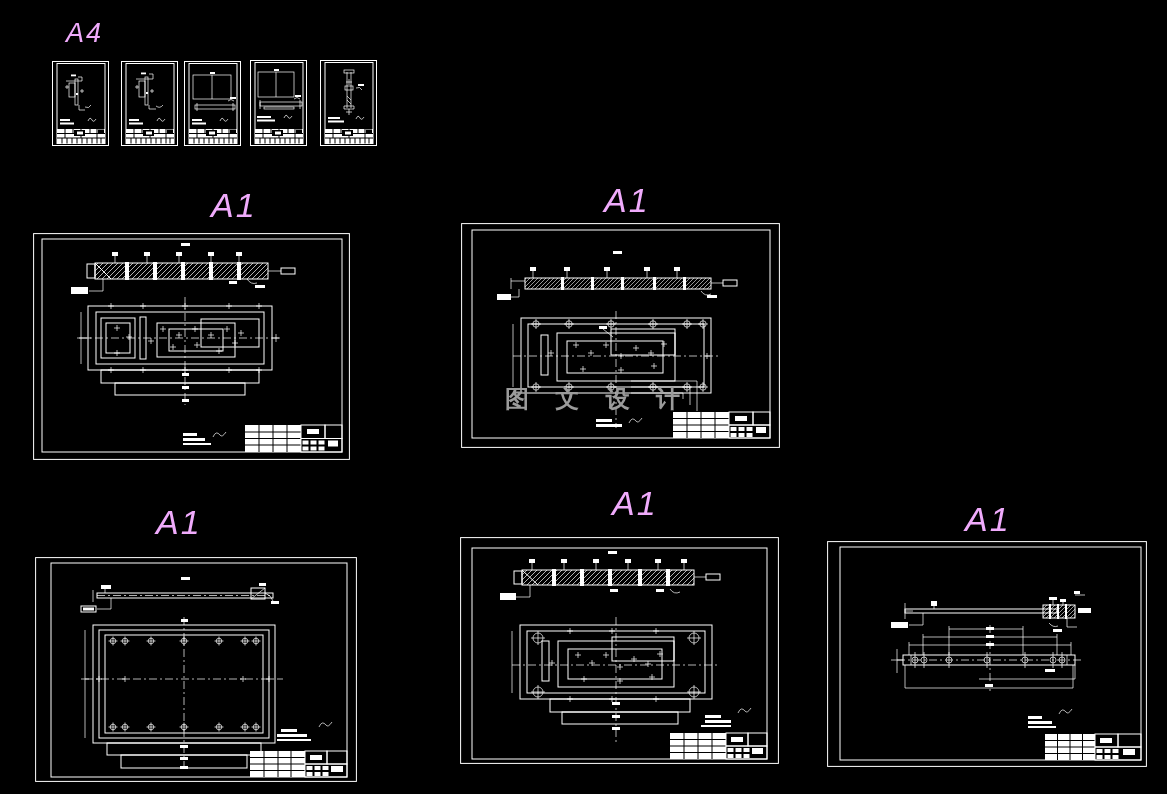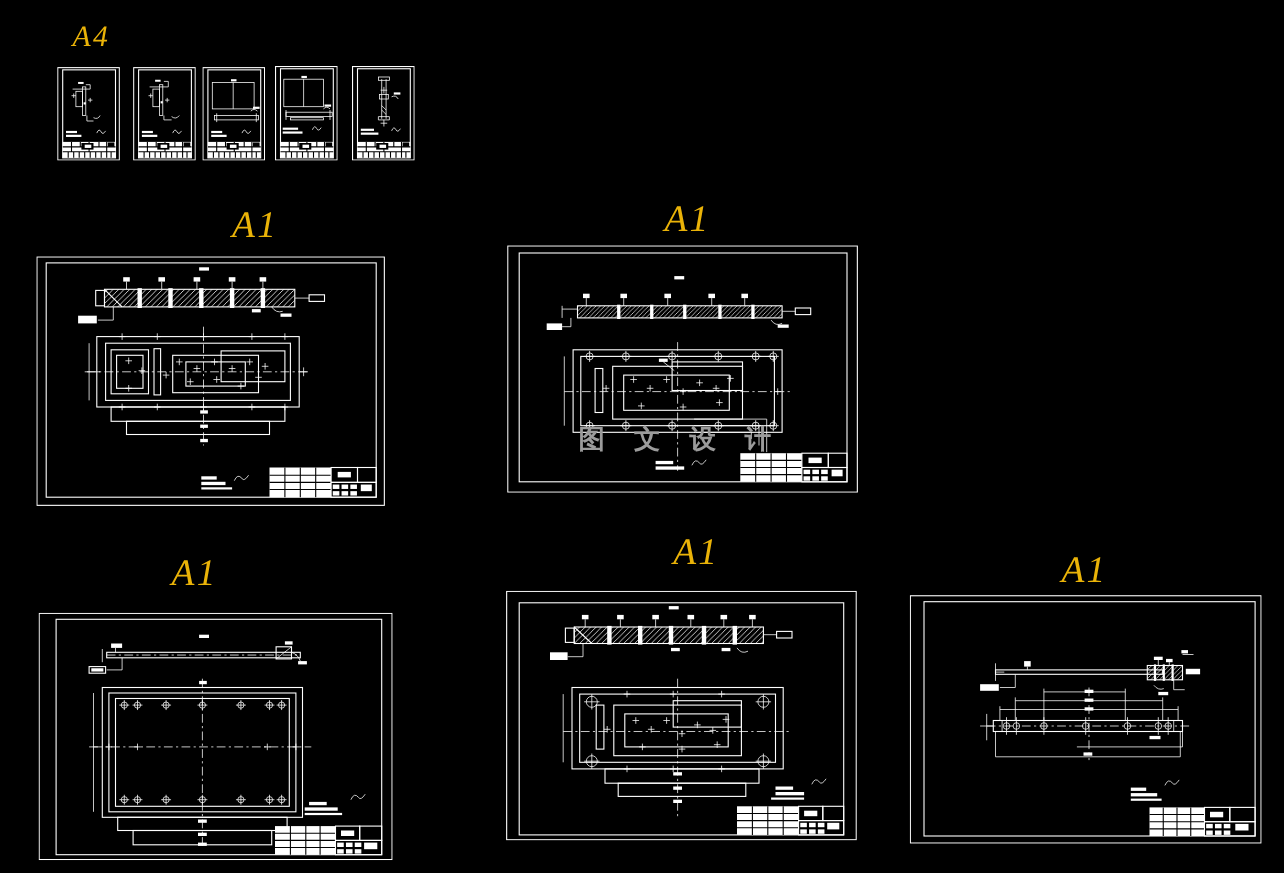--- a/index.html
+++ b/index.html
@@ -1,19 +1,19 @@
 <!DOCTYPE html>
 <html><head>
 <meta charset="utf-8">
 <style>
   html,body{margin:0;padding:0;background:#000;}
   .canvas{position:relative;width:1167px;height:794px;background:#000;overflow:hidden;
           font-family:"DejaVu Sans",sans-serif;}
-  .fmt{position:absolute;color:#eab308;font-style:italic;font-weight:normal;
-       font-family:Liberation Serif, serif;letter-spacing:2px;}
+  .fmt{position:absolute;color:#f0abfc;font-style:italic;font-weight:normal;
+       font-family:Liberation Sans, sans-serif;letter-spacing:2px;}
   .fmt.big{font-size:27px;}
   .fmt.a1{font-size:34px;}
   .sheet{position:absolute;}
   .sheet svg{display:block;}
   .wm{position:absolute;color:#9b9b9b;font-size:24px;font-weight:bold;letter-spacing:9px;
       font-family:"DejaVu Sans",sans-serif;white-space:nowrap;}
   
   .ln{stroke:#fff;fill:none;stroke-width:1;}
   .lt{stroke:#fff;fill:none;stroke-width:0.7;}
   .cl{stroke:#fff;fill:none;stroke-width:0.7;stroke-dasharray:8 3 2 3;}
@@ -331,21 +331,21 @@
           <rect class="fw" x="277.5" y="204" width="6" height="4"></rect>
           <rect class="fw" x="285.5" y="204" width="6" height="4"></rect>
         <rect class="fw" x="269.5" y="210" width="6" height="4"></rect>
           <rect class="fw" x="277.5" y="210" width="6" height="4"></rect>
           <rect class="fw" x="285.5" y="210" width="6" height="4"></rect>
         <rect class="fw" x="295" y="204" width="10" height="6"></rect>
       </g>
     </svg>
   </div>
 
-  <div class="wm" style="left:526px;top:383px;">图 文 设 计</div>
+  <div class="wm" style="left:505px;top:383px;">图 文 设 计</div>
 
   <div class="sheet" style="left:35px;top:557px;">
     <svg width="322" height="225" viewBox="0 0 322 225">
       <g>
         <rect class="ln" x="0.6" y="0.6" width="320.8" height="223.8" stroke-width="1.3"></rect>
         <rect class="ln" x="16" y="6" width="296" height="214"></rect>
       </g>
       <g>
         <rect class="ln" x="62" y="36" width="176" height="5"></rect>
         <path class="cl" d="M62 38.5H238"></path>

